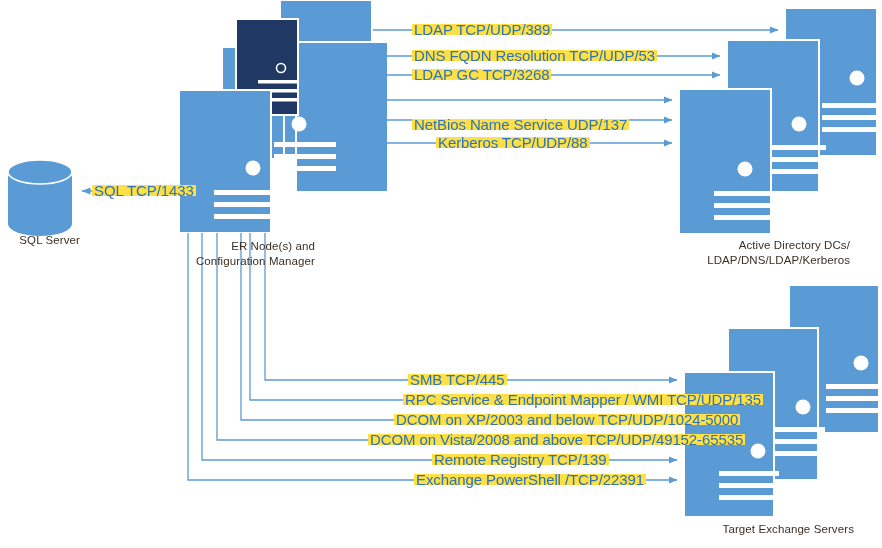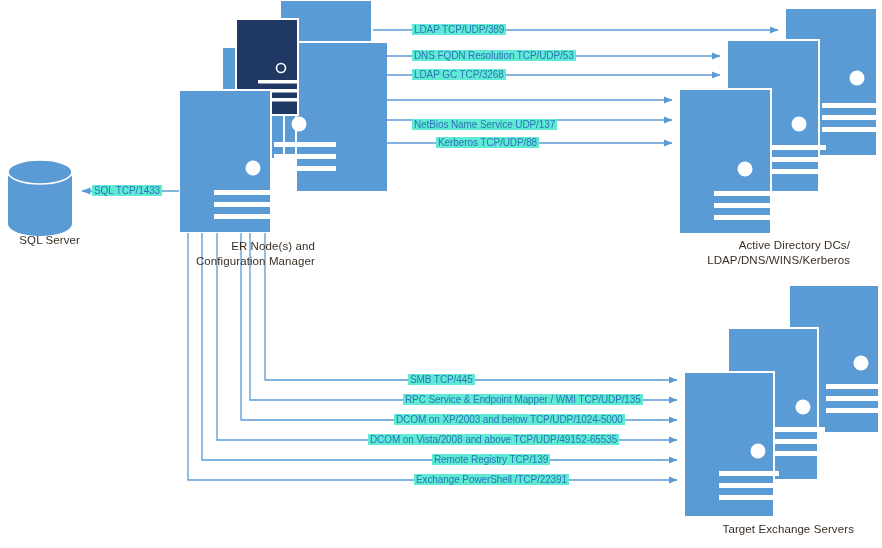--- a/index.html
+++ b/index.html
@@ -29,24 +29,24 @@
     font-size: 11.5px;
     line-height: 15px;
     text-align: right;
     white-space: pre-line;
     letter-spacing: 0.1px;
   }
   .conn-label {
     position: absolute;
     color: #2e74b5;
     font-family: "Liberation Sans", sans-serif;
-    font-size: 10px;
+    font-size: 15px;
     line-height: 11px;
     white-space: nowrap;
-    background: #5eead4;
+    background: #fde047;
     padding: 0 2px;
     letter-spacing: -0.1px;
   }
 </style>
 </head>
 <body>
 
 <div id="canvas">
 
   <svg id="svg-layer" viewBox="0 0 882 548">
@@ -193,17 +193,17 @@
   <div class="conn-label" style="left:368px; top:434px;">DCOM on Vista/2008 and above TCP/UDP/49152-65535</div>
   <div class="conn-label" style="left:432px; top:454px;">Remote Registry TCP/139</div>
   <div class="conn-label" style="left:414px; top:474px;">Exchange PowerShell  /TCP/22391</div>
 
   <div class="node-label" style="left:0px; top:233px; width:80px;">SQL Server</div>
 
   <div class="node-label" style="left:145px; top:239px; width:170px;">ER Node(s) and
 Configuration Manager</div>
 
   <div class="node-label" style="left:635px; top:238px; width:215px;">Active Directory DCs/
-LDAP/DNS/WINS/Kerberos</div>
+LDAP/DNS/LDAP/Kerberos</div>
 
   <div class="node-label" style="left:634px; top:522px; width:220px;">Target Exchange Servers</div>
 
 </div>
 
 </body></html>

